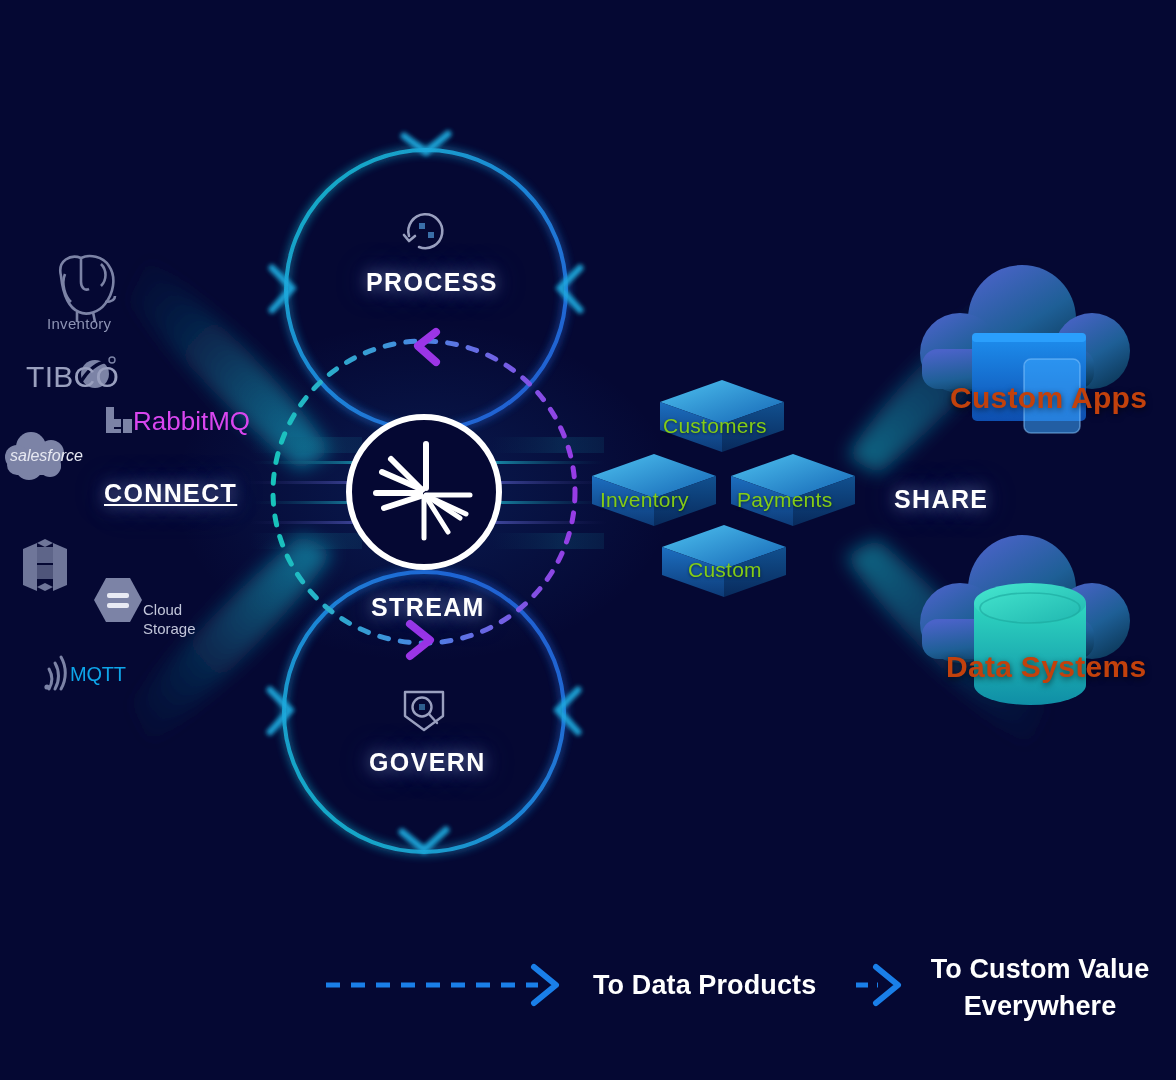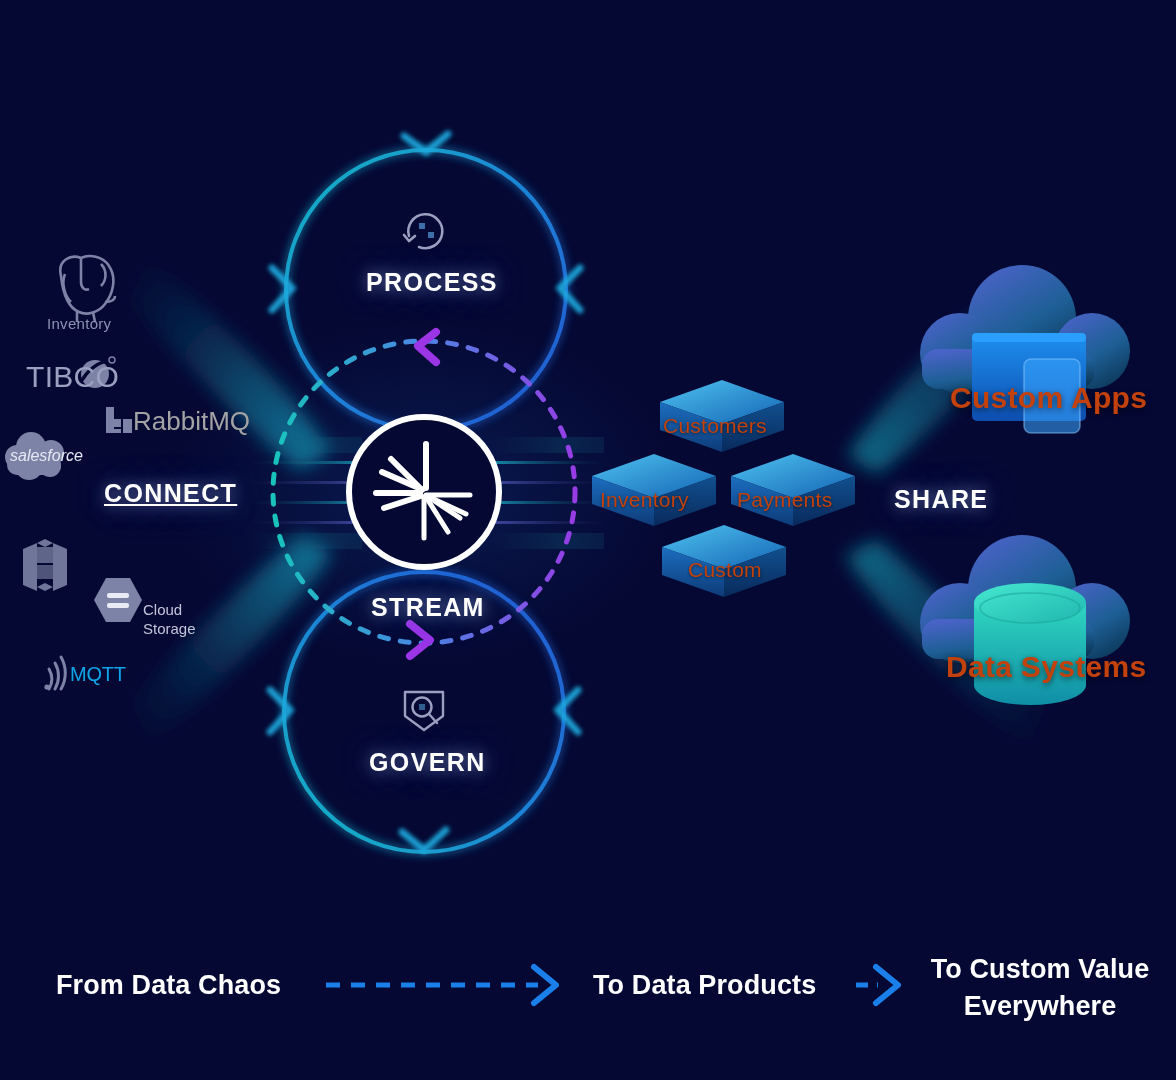--- a/index.html
+++ b/index.html
@@ -18,21 +18,21 @@
     font-weight:700;
     letter-spacing:.055em;
     white-space:nowrap;
     text-shadow:0 0 16px rgba(180,200,255,.55), 0 0 34px rgba(120,150,255,.35);
   }
   .lbl-stage{ font-size:25px; }
   .lbl-side{ font-size:25px; }
 
   .pd-label{
     position:absolute;
-    color:#c2410c;
+    color:#84cc16;
     font-size:21px;
     font-weight:400;
     letter-spacing:.012em;
     white-space:nowrap;
     text-shadow:0 1px 3px rgba(0,0,0,.55);
   }
 
   .dest-label{
     position:absolute;
     color:#c2410c;
@@ -399,30 +399,29 @@
   <div class="pd-label" style="left:737px; top:488px;">Payments</div>
   <div class="pd-label" style="left:688px; top:558px;">Custom</div>
 
   <div class="dest-label" style="left:950px; top:381px;">Custom Apps</div>
   <div class="dest-label" style="left:946px; top:650px;">Data Systems</div>
 
   <div class="logo-cap" style="left:47px; top:315px; font-size:15px; letter-spacing:.02em;">Inventory</div>
 
   <div class="logo-cap" style="left:26px; top:360px; font-size:30px; letter-spacing:.01em; color:#9aa0bf;">TIBCO</div>
 
-  <div class="logo-cap" style="left:133px; top:406px; font-size:26px; color:#a3a3a3;">RabbitMQ</div>
+  <div class="logo-cap" style="left:133px; top:406px; font-size:26px; color:#d946ef;">RabbitMQ</div>
 
   <div class="logo-cap" style="left:10px; top:447px; font-size:16px; color:#e6e8f2; font-style:italic;">salesforce</div>
 
   <div class="logo-cap" style="left:143px; top:585px; font-size:15px; line-height:1.25; color:#c2c6da; white-space:pre-line;margin-top:16px;">Cloud
 Storage</div>
 
   <div class="logo-cap" style="left:70px; top:663px; font-size:20px; color:#0ea5e9; letter-spacing:-.01em;">MQTT</div>
 
-  <div class="cap-text" style="left:56px; top:970px;">From Data Chaos</div>
 
   <div class="cap-text" style="left:593px; top:970px;">To Data Products</div>
 
   <div class="cap-text two-line" style="left:930px; top:952px; width:220px;">To Custom Value</div>
   <div class="cap-text two-line" style="left:930px; top:989px; width:220px;">Everywhere</div>
 
   <svg class="layer" viewBox="0 0 1176 1080">
     <g>
       <path d="M326,985 L538,985" stroke="#1a7fe8" stroke-width="5" stroke-dasharray="14 11" stroke-linecap="butt" fill="none"></path>
       <path d="M534,967 L556,985 L534,1003" stroke="#1a7fe8" stroke-width="6" fill="none" stroke-linecap="round" stroke-linejoin="round"></path>

